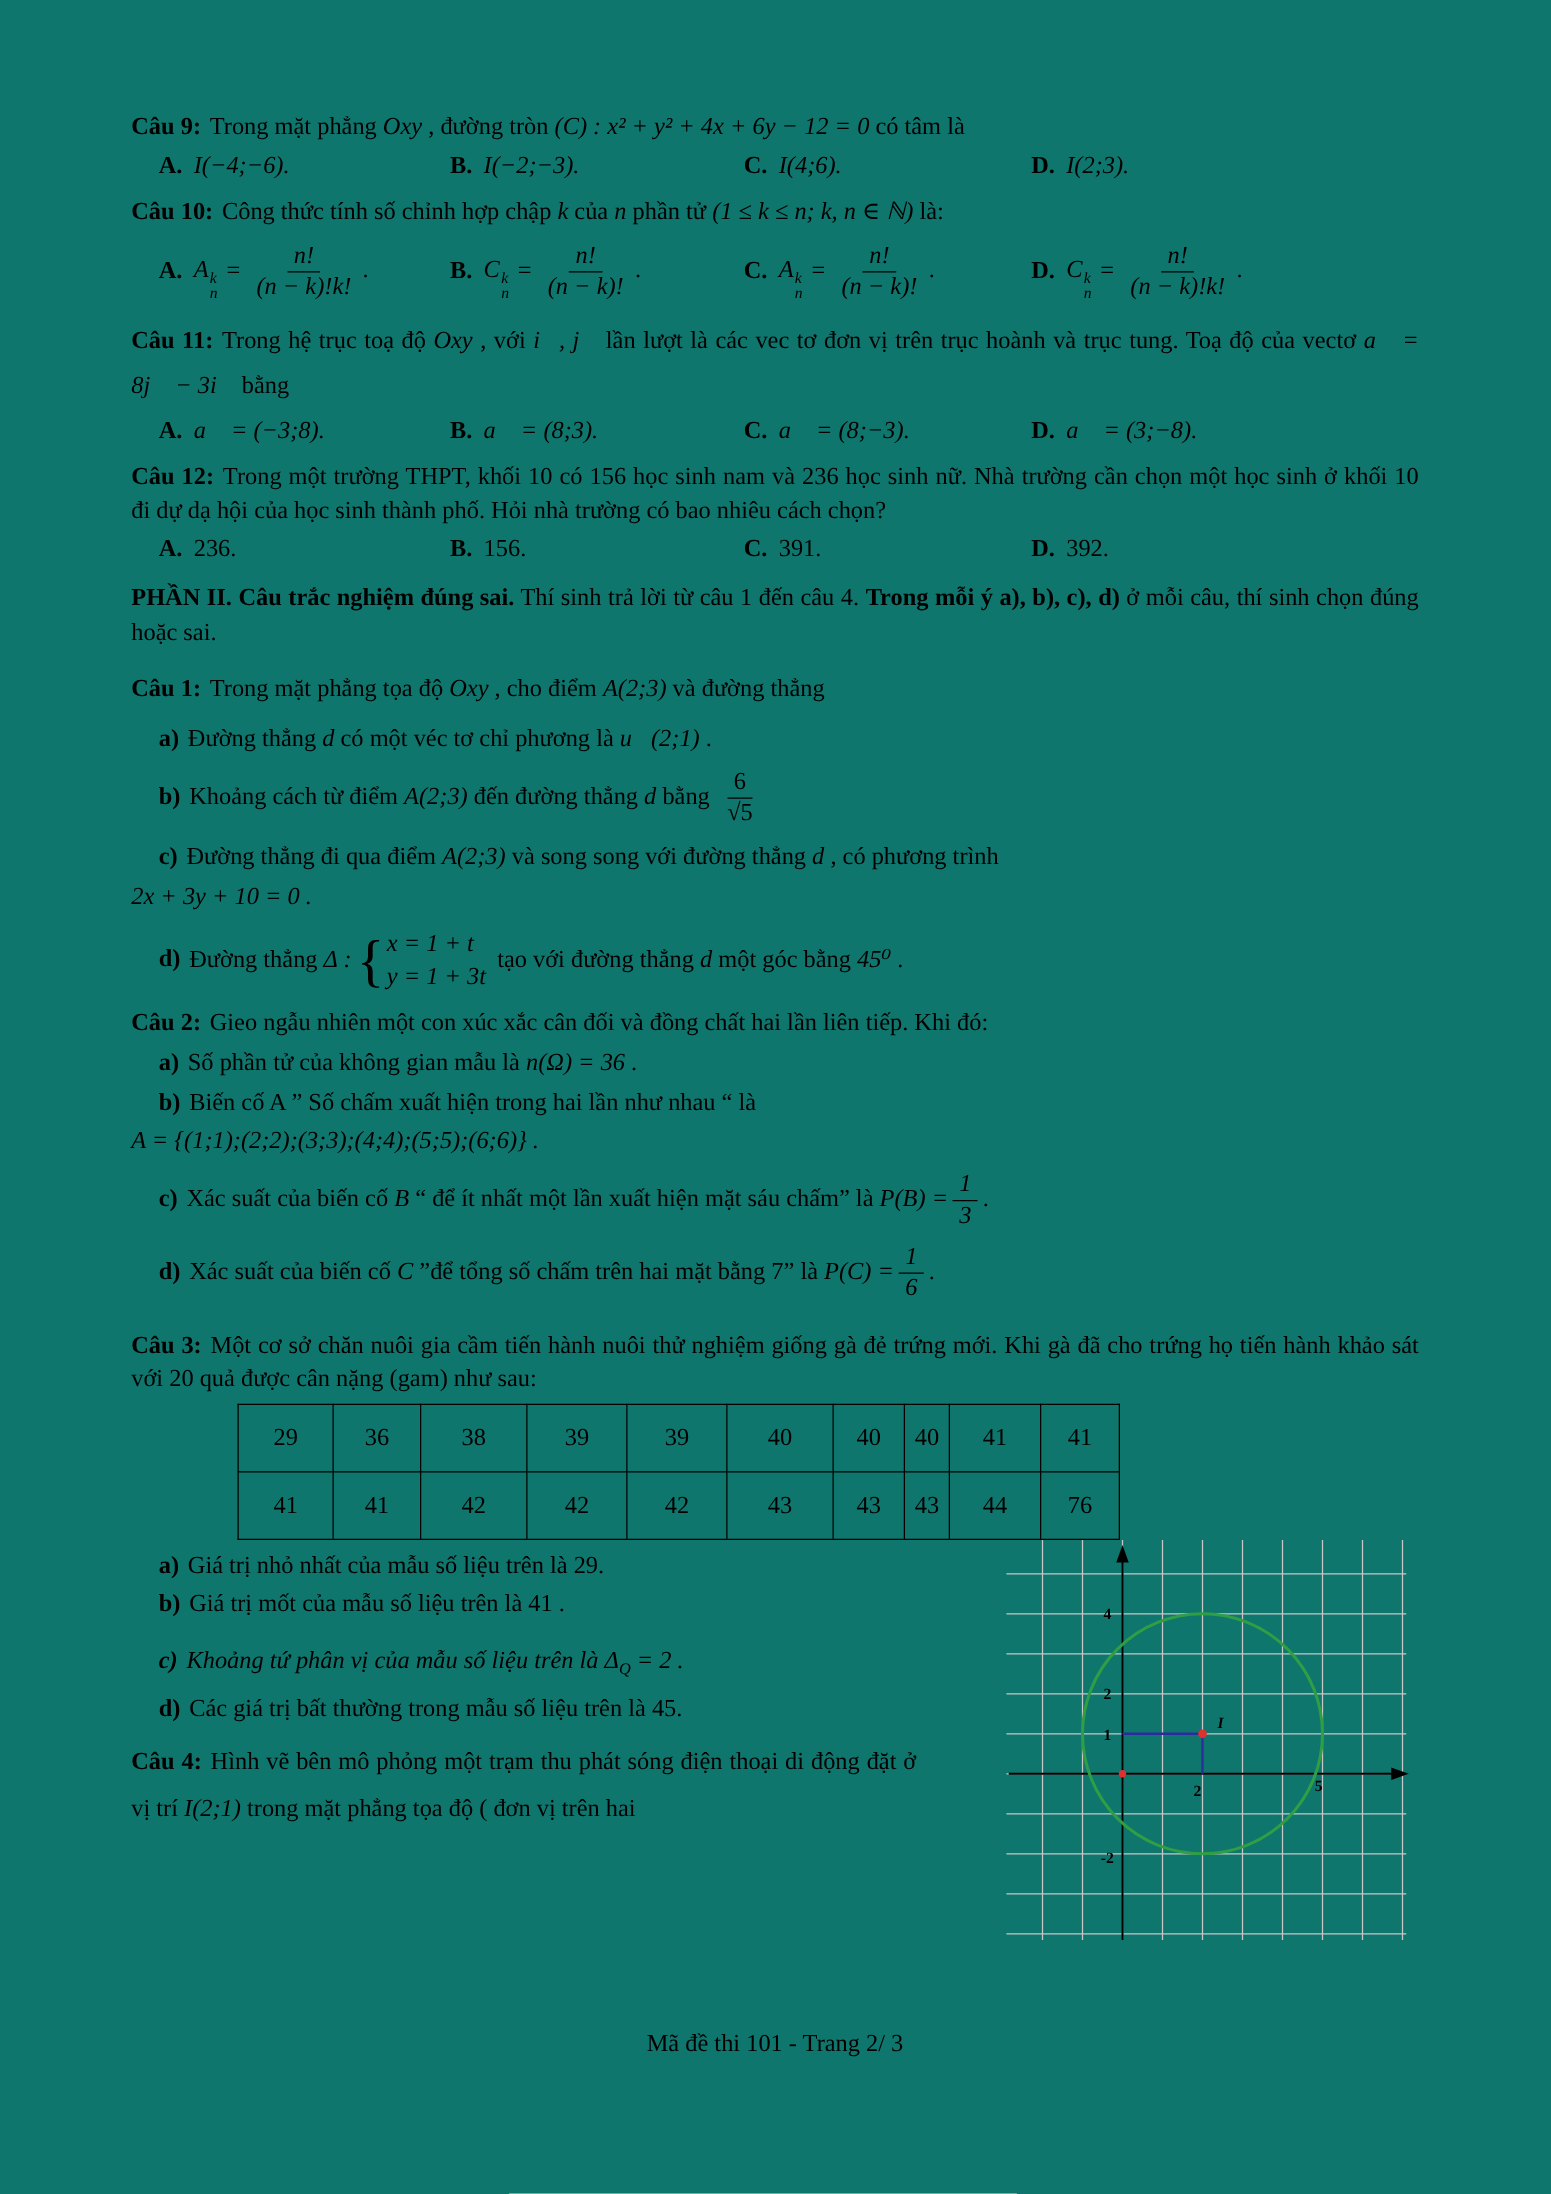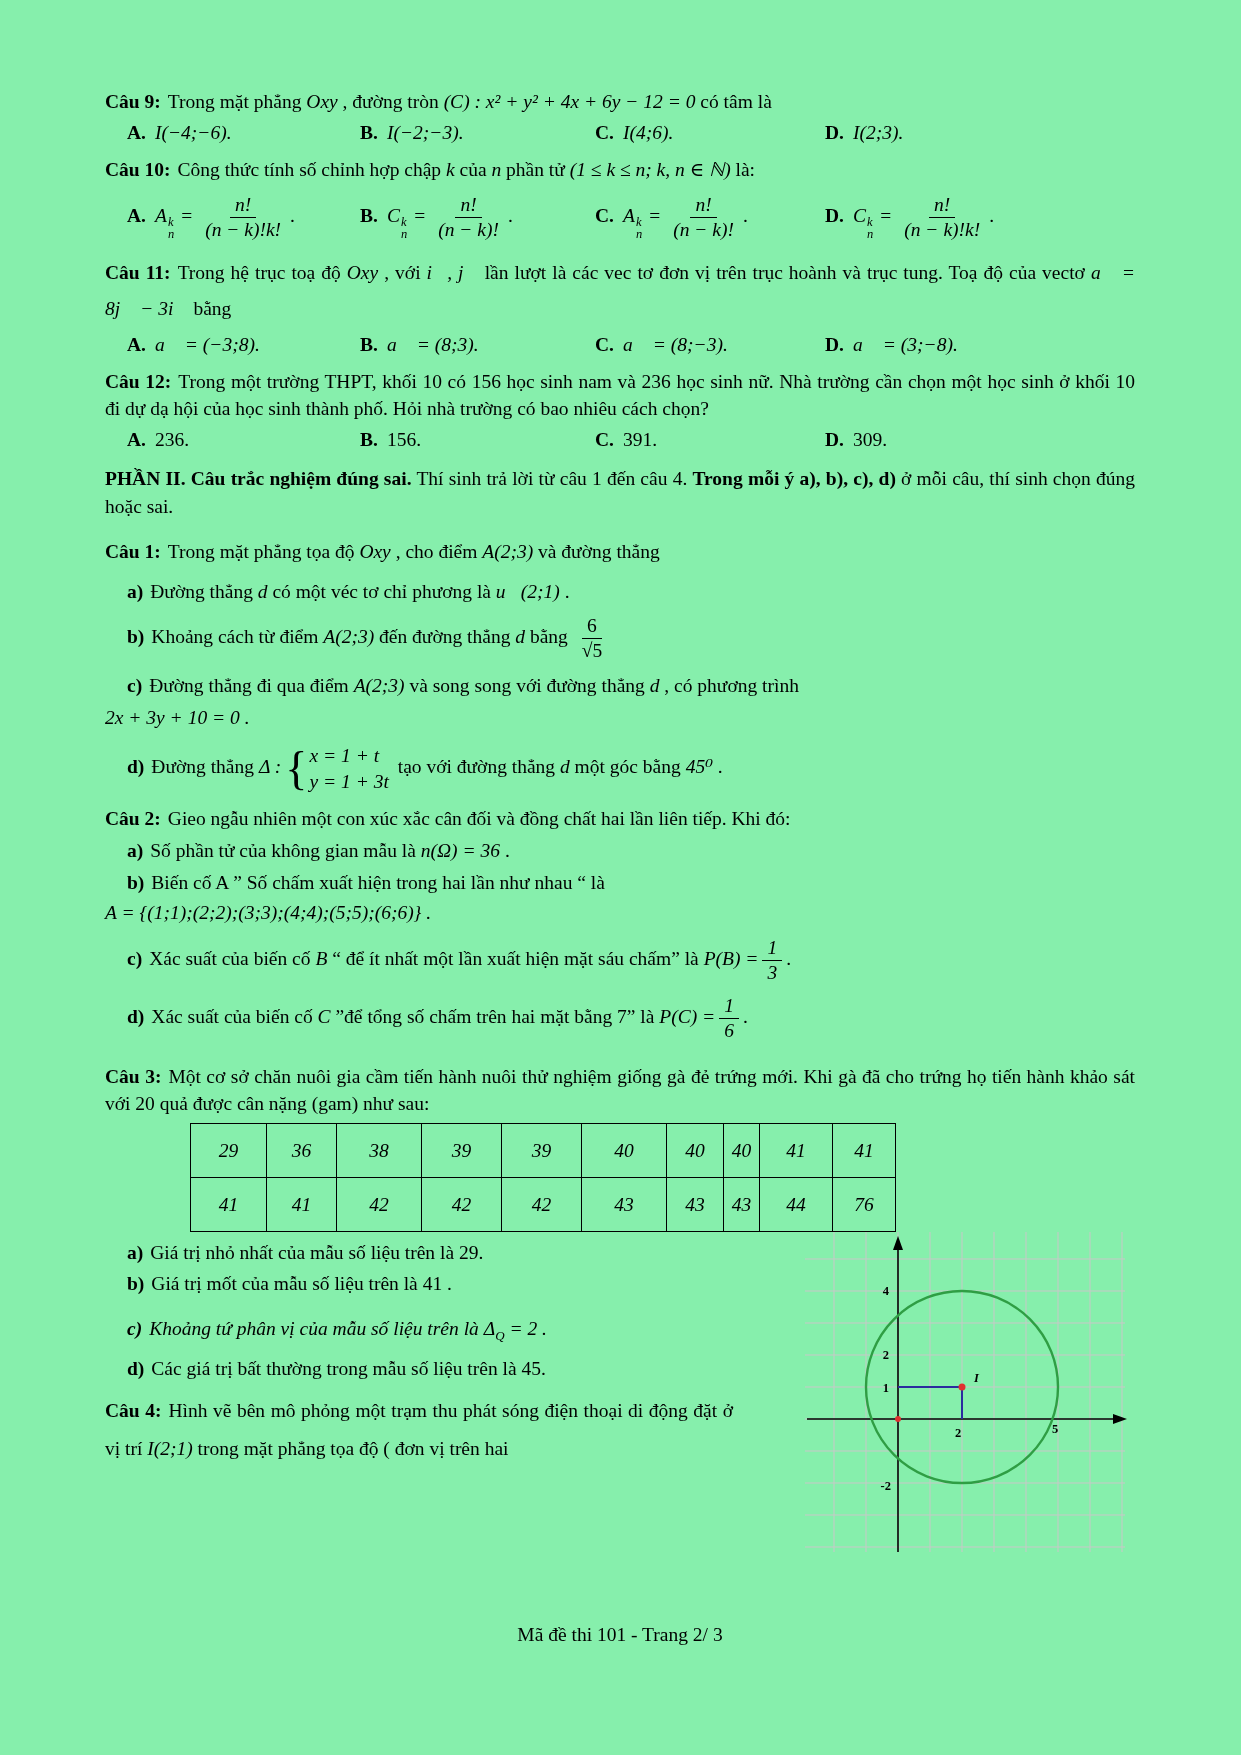--- a/index.html
+++ b/index.html
@@ -1,16 +1,16 @@
 <!DOCTYPE html>
 <html><head>
 <meta charset="utf-8">
 <style>
   html,body{margin:0;padding:0;background:#fff;}
-  .page{width:1241px;height:1755px;box-sizing:border-box;background:#86efac;color:#000;
+  .page{width:1241px;height:1755px;box-sizing:border-box;background:#0f766e;color:#000;
         font-family:"Liberation Serif","DejaVu Serif",serif;font-size:19.5px;
         padding:88px 106px 0 105px;overflow:hidden;position:relative;}
   p{margin:0;text-align:justify;line-height:27px;}
   .mi{font-style:italic;}
   .qlabel{font-weight:bold;margin-right:7px;}
   .ilabel{font-weight:bold;margin-right:7px;}
   .opts{display:grid;grid-template-columns:233px 235px 230px auto;padding-left:22px;}
   .opt{white-space:nowrap;}
   .opt .letter{font-weight:bold;margin-right:9px;}
   .row-m{margin:7px 0 12px;}
@@ -25,21 +25,21 @@
   .mt14{margin-top:14px;}
   .mt10{margin-top:10px;}
   .mt8{margin-top:20px;}
   .item{padding-left:22px;margin-top:9px;}
   .formula-line{margin-top:3px;line-height:32px;}
   .sys{display:inline-flex;align-items:center;vertical-align:middle;margin:0 4px;}
   .sys .brace{font-size:46px;font-weight:400;line-height:1;margin-right:2px;}
   .sys .rows{display:flex;flex-direction:column;line-height:26px;}
   sub{font-size:13px;}
   table.weights{border-collapse:collapse;margin:6px 0 4px 85px;}
-  table.weights td{border:1.4px solid #000;text-align:center;height:29px;padding:12px 4px;font-style:italic;}
+  table.weights td{border:1.4px solid #000;text-align:center;height:29px;padding:12px 4px;}
   .bottom{display:flex;align-items:flex-start;margin-top:2px;}
   .bl{width:628px;}
   .br{margin-left:auto;margin-top:-4px;}
   .c4p{line-height:38px;margin-top:8px;}
   .footer{text-align:center;margin-top:58px;line-height:27px;}
   svg text{font-family:"Liberation Serif",serif;font-size:12.5px;font-weight:bold;}
 </style>
 </head>
 <body>
 
@@ -98,21 +98,21 @@
       <span class="opt"><b class="letter">D.</b><span class="mi">a⃗ = (3;−8).</span></span>
     </div>
   </section>
 
   <section>
     <p><b class="qlabel">Câu 12:</b><span>Trong một trường THPT, khối 10 có 156 học sinh nam và 236 học sinh nữ. Nhà trường cần chọn một học sinh ở khối 10 đi dự dạ hội của học sinh thành phố. Hỏi nhà trường có bao nhiêu cách chọn?</span></p>
     <div class="opts row-m">
       <span class="opt"><b class="letter">A.</b><span>236.</span></span>
       <span class="opt"><b class="letter">B.</b><span>156.</span></span>
       <span class="opt"><b class="letter">C.</b><span>391.</span></span>
-      <span class="opt"><b class="letter">D.</b><span>309.</span></span>
+      <span class="opt"><b class="letter">D.</b><span>392.</span></span>
     </div>
   </section>
 
   <p class="mt14" style="line-height:28px;"><b>PHẦN II. Câu trắc nghiệm đúng sai.</b><span> Thí sinh trả lời từ câu 1 đến câu 4. </span><b>Trong mỗi ý a), b), c), d)</b><span> ở mỗi câu, thí sinh chọn đúng hoặc sai.</span></p>
 
   <section>
     <p class="mt14 lh34"><b class="qlabel">Câu 1:</b><span>Trong mặt phẳng tọa độ </span><span class="mi">Oxy</span><span> , cho điểm </span><span class="mi">A(2;3)</span><span> và đường thẳng</span></p>
 
     <p class="item"><b class="ilabel">a)</b><span>Đường thẳng </span><span class="mi">d</span><span> có một véc tơ chỉ phương là </span><span class="mi">u⃗(2;1)</span><span> .</span></p>
 

